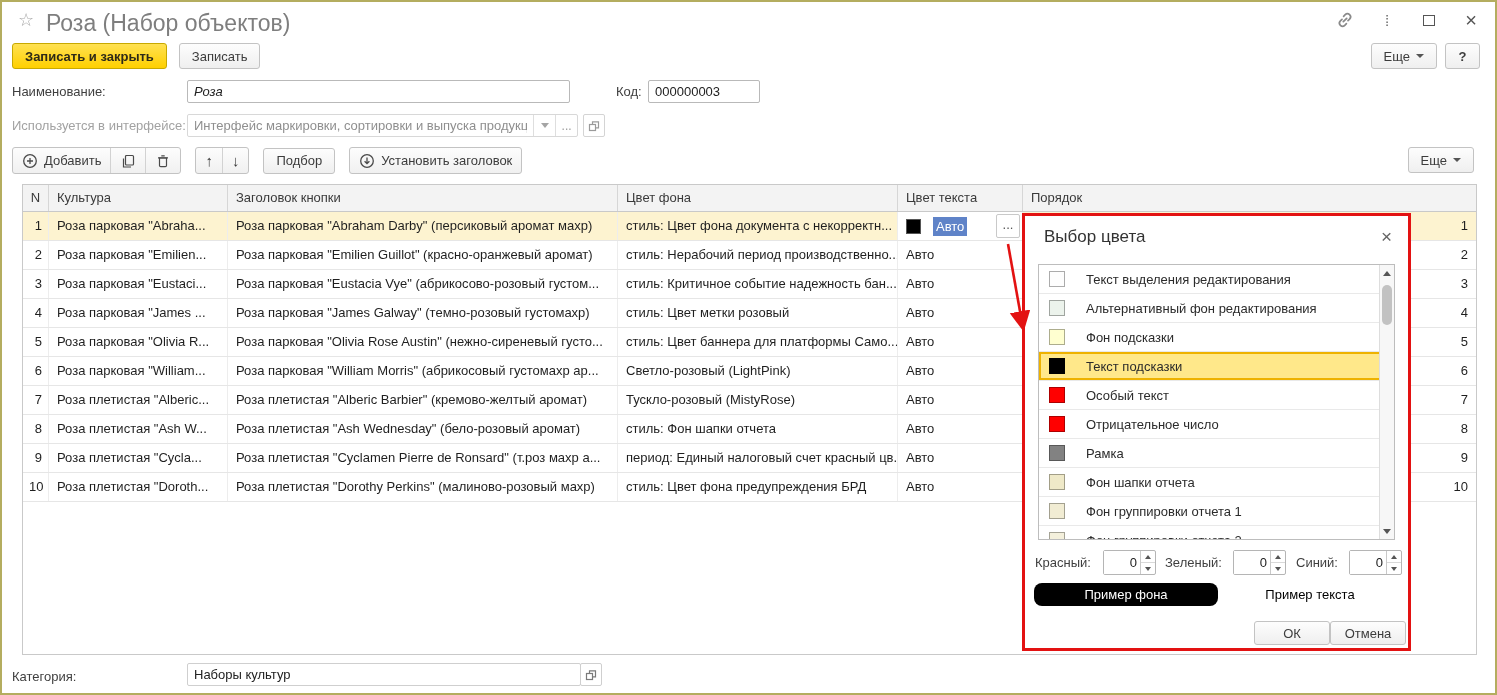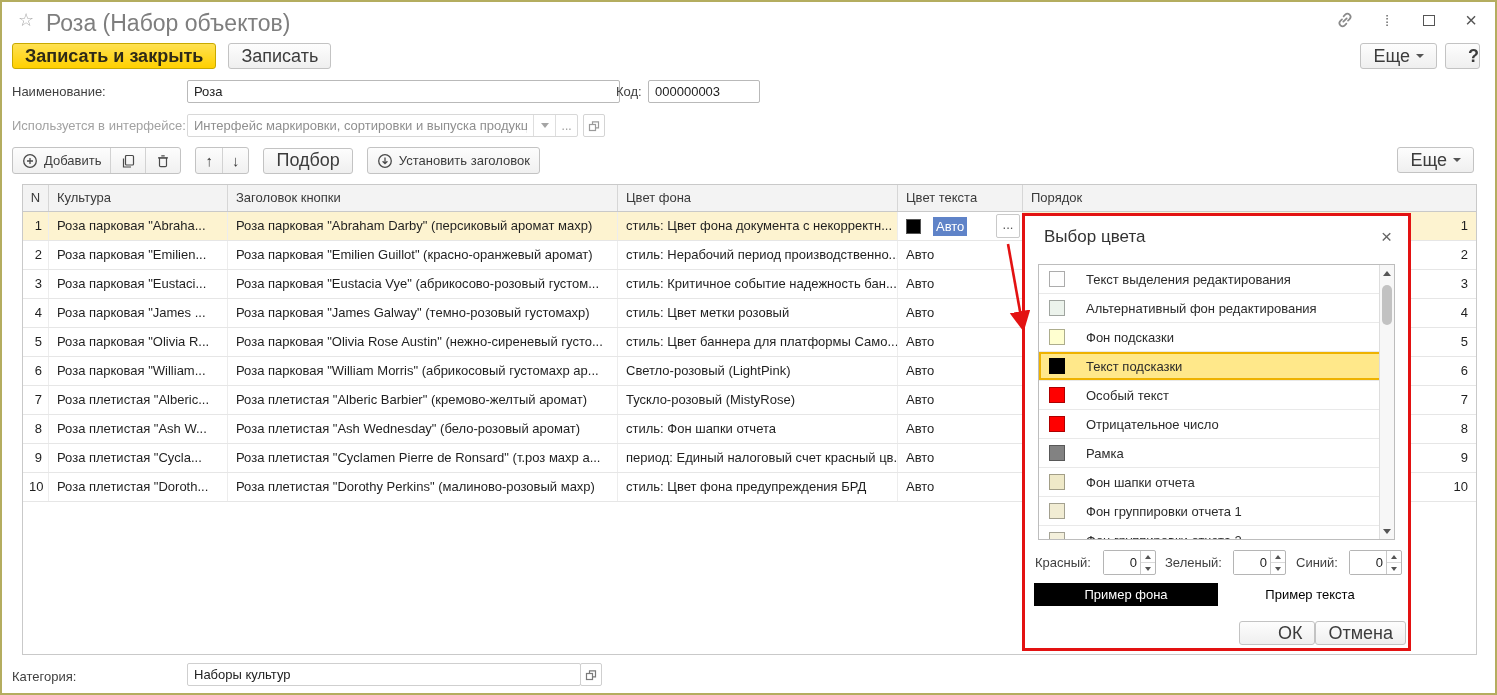--- a/index.html
+++ b/index.html
@@ -11,23 +11,23 @@
   .titlebar { position:absolute; left:0; top:0; width:100%; height:36px; background:#fff; }
   .star { position:absolute; left:16px; top:7px; font-size:18px; color:#a8a8a8; cursor:pointer; }
   .wtitle { position:absolute; left:44px; top:8px; font-size:23px; color:#7e7e7e; white-space:nowrap; }
   .titlebar-icons { position:absolute; right:14px; top:8px; display:flex; gap:22px; align-items:center; }
   .tb-ico { width:20px; height:20px; display:flex; align-items:center; justify-content:center; color:#5a5a5a; cursor:pointer; }
   .dots { font-size:15px; color:#666; letter-spacing:0; line-height:1; }
   .maxbox { width:12px; height:11px; border:1px solid #555; }
   .closex { font-size:20px; color:#555; line-height:1; }
 
   
-  .btn { display:inline-flex; align-items:center; justify-content:flex-end; height:26px; padding:0 12px;
+  .btn { display:inline-flex; align-items:center; justify-content:center; height:26px; padding:0 12px;
          background:linear-gradient(#fdfdfd,#efefef); border:1px solid #c3c3c3; border-radius:3px;
-         font-size:18px; color:#3c3c3c; cursor:pointer; white-space:nowrap; }
+         font-size:13px; color:#3c3c3c; cursor:pointer; white-space:nowrap; }
   .btn-primary { background:linear-gradient(#ffe152,#ffd000); border:1px solid #c8a900; font-weight:bold; color:#2e2a18; }
   .caret { display:inline-block; margin-left:6px; width:0; height:0; border-left:4px solid transparent; border-right:4px solid transparent; border-top:4px solid #555; }
   .cmdbar { position:absolute; left:10px; top:41px; display:flex; gap:12px; }
   .cmdbar-right { position:absolute; right:15px; top:41px; display:flex; gap:8px; }
   .btn-help { width:35px; padding:0; font-weight:bold; }
 
   
   .flabel { position:absolute; font-size:13px; color:#3f3f3f; white-space:nowrap; }
   .flabel.dis { color:#a2a2a2; }
   .tinput { position:absolute; height:23px; border:1px solid #b9b9b9; border-radius:2px; padding:0 6px;
@@ -92,21 +92,21 @@
   .sc-thumb { position:absolute; left:2px; top:20px; width:10px; height:40px; background:#c2c2c2; border-radius:6px; cursor:pointer; }
   .rgb-label { position:absolute; top:339px; font-size:13px; color:#3f3f3f; }
   .spin { position:absolute; top:334px; width:53px; height:25px; border:1px solid #b5b5b5; border-radius:2px; display:flex; background:#fff; }
   .spin input { width:36px; border:none; outline:none; text-align:right; padding-right:3px; font-family:inherit; font-size:13px; color:#222; }
   .spin .updn { width:15px; border-left:1px solid #c9c9c9; display:flex; flex-direction:column; }
   .spin .updn div { flex:1; display:flex; align-items:center; justify-content:center; cursor:pointer; }
   .spin .updn div + div { border-top:1px solid #d9d9d9; }
   .spin .tri-up { border-left-width:3px; border-right-width:3px; border-bottom-width:4px; }
   .spin .tri-dn { border-left-width:3px; border-right-width:3px; border-top-width:4px; }
   .sample-bg { position:absolute; left:9px; top:367px; width:184px; height:23px; color:#fff; font-size:13px;
-               display:flex; align-items:center; justify-content:center; }
+               display:flex; align-items:center; justify-content:center;border-radius:8px; }
   .sample-txt { position:absolute; left:195px; top:367px; width:180px; height:23px; color:#000; font-size:13px;
                 display:flex; align-items:center; justify-content:center; }
   .dlg-btns { position:absolute; right:2px; top:405px; display:flex; gap:0;padding-left:30px; }
   .dlg-btns .btn { height:24px; min-width:76px; }
 
   svg.ico { display:block; }
 </style>
 </head>
 <body>
 
@@ -145,21 +145,21 @@
     <button class="btn">
         <span>Еще</span>
         <span class="caret"></span>
       </button>
     <button class="btn btn-help">
         <span>?</span>
       </button>
   </div>
 
   <span class="flabel" style="left:10px; top:82px;">Наименование:</span>
-  <input class="tinput" style="left: 185px; top: 78px; width: 433px;" value="Роза">
+  <input class="tinput" style="left: 185px; top: 78px; width: 383px; font-style: italic;" value="Роза">
   <span class="flabel" style="left:614px; top:82px;">Код:</span>
   <input class="tinput" style="left: 646px; top: 78px; width: 112px;" value="000000003">
 
   <span class="flabel dis" style="left:10px; top:116px;">Используется в интерфейсе:</span>
   <div class="ctl-seg" style="left:185px; top:112px; width:391px;">
     <input class="tinput dis" style="position: static; width: 347px; border: none; height: 21px;" value="Интерфейс маркировки, сортировки и выпуска продукци">
     <span class="seg">
         <span class="tri-dn" style="border-top-color:#a5a5a5;"></span>
       </span>
     <span class="seg">...</span>

